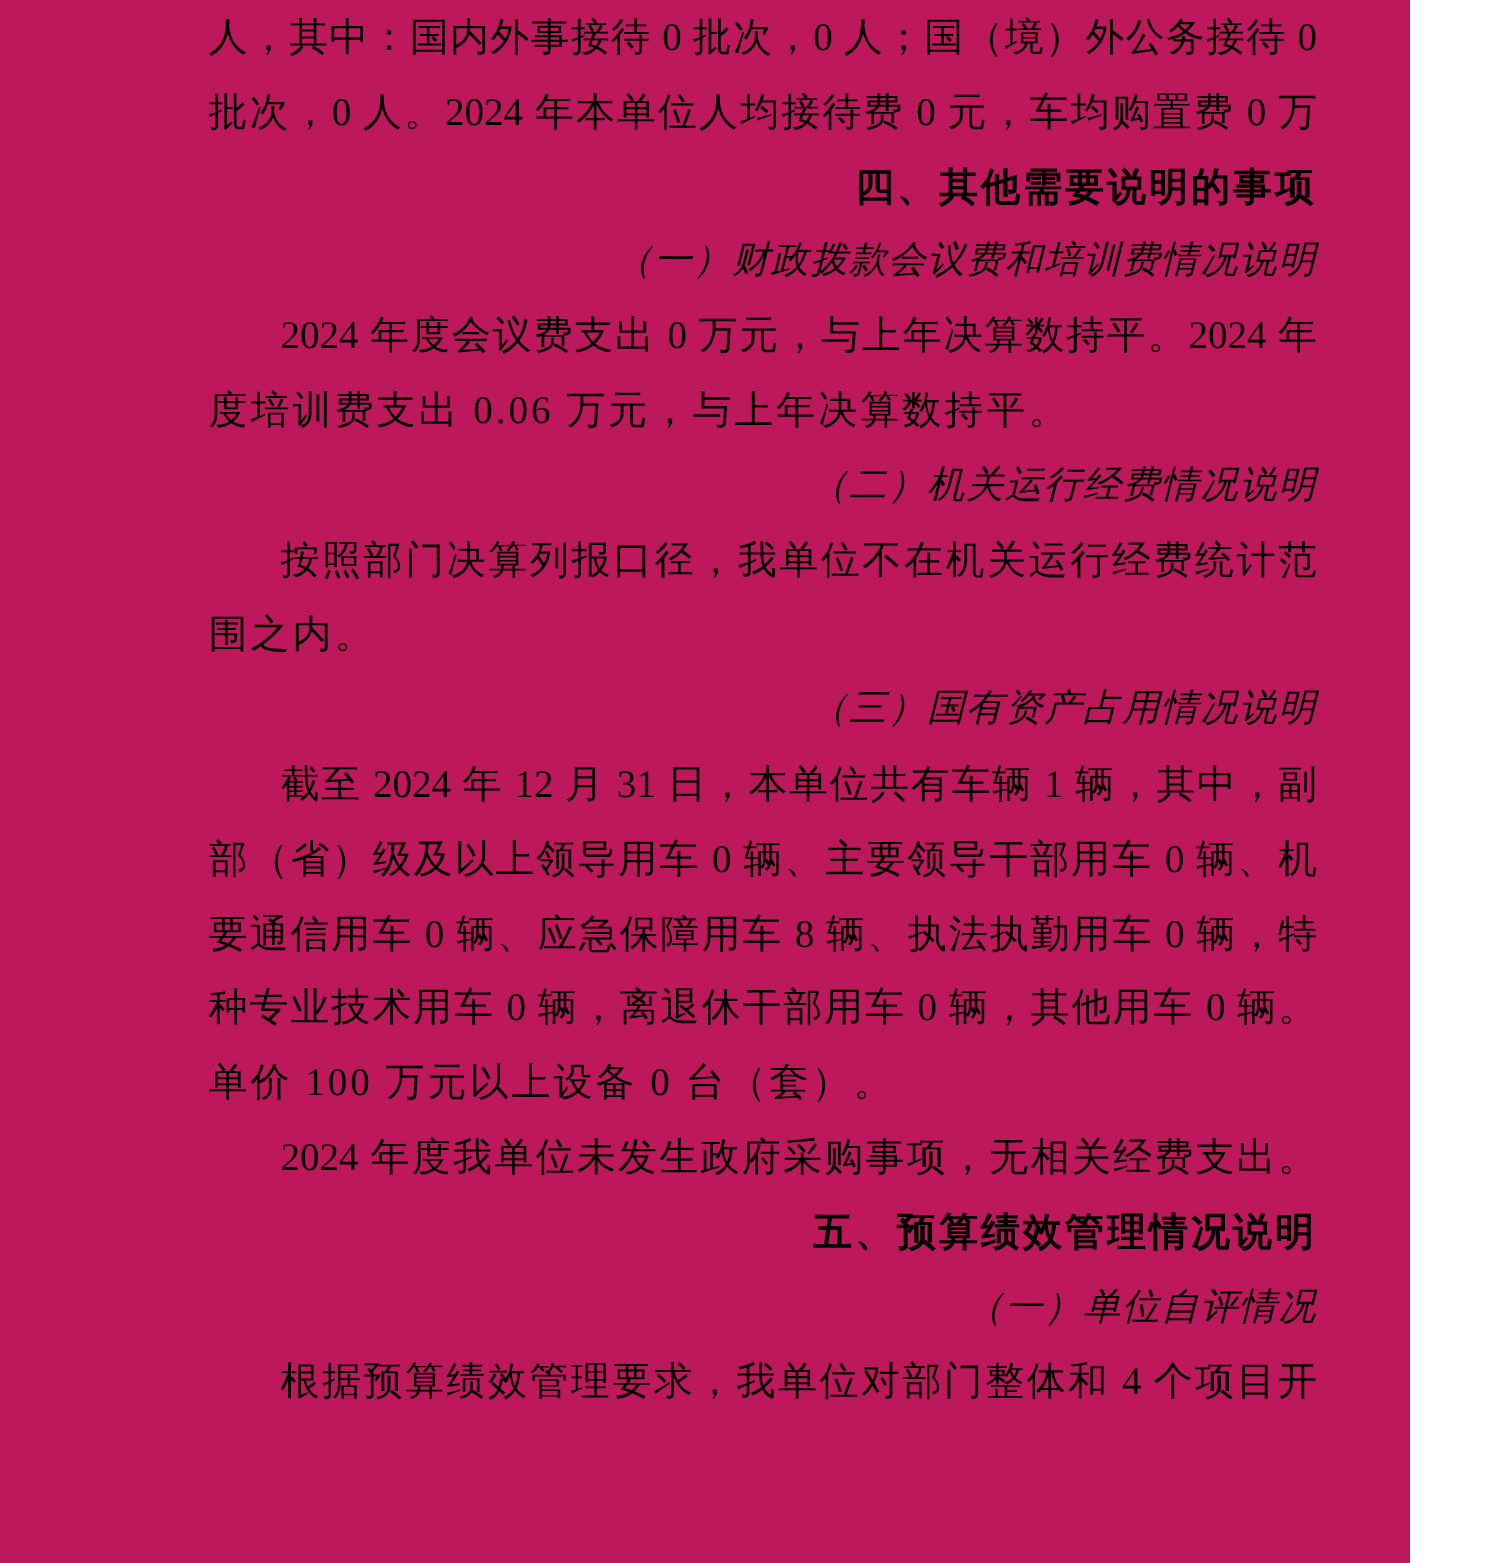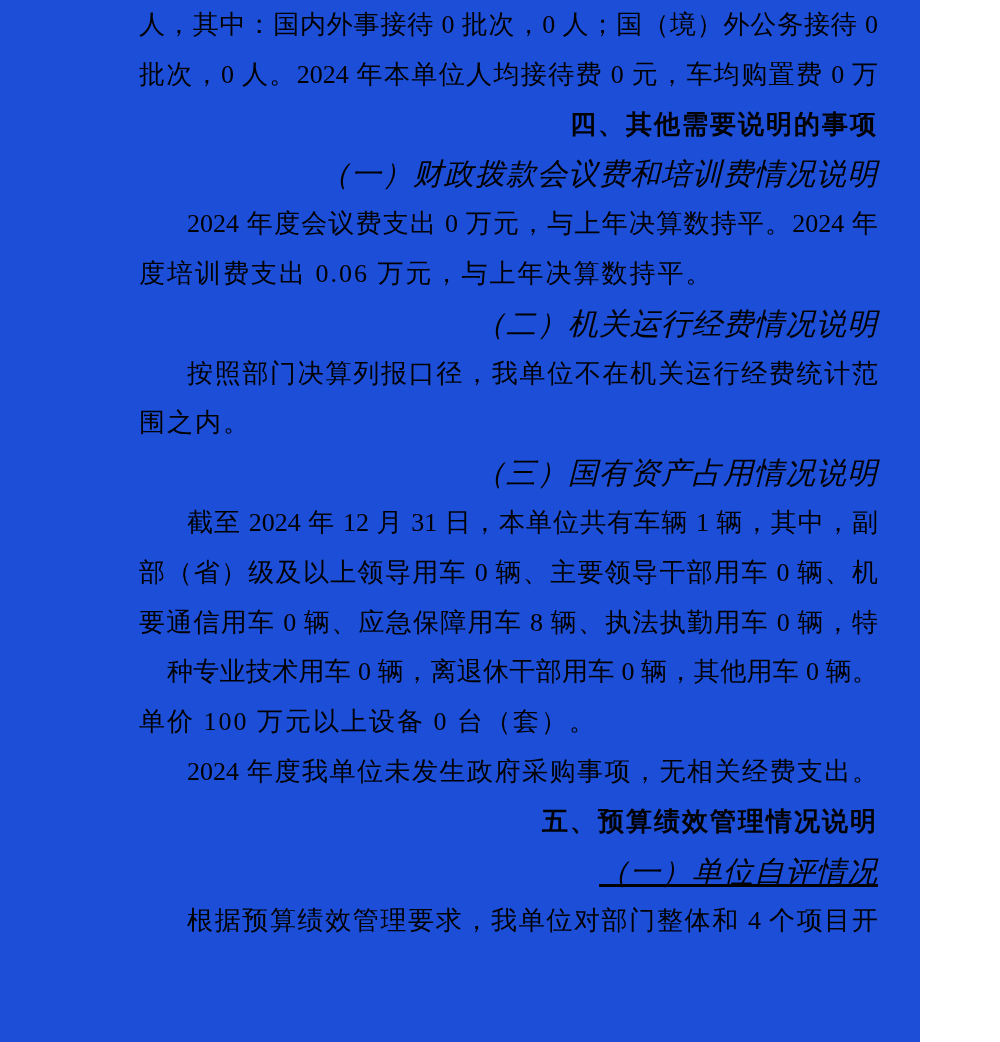--- a/index.html
+++ b/index.html
@@ -4,22 +4,23 @@
 <style>
   html, body {
     margin: 0;
     padding: 0;
     background: #ffffff;
   }
   .page {
     position: relative;
     width: 920px;
     height: 1042px;
-    background: #1d4ed8;
+    background: #be185d;
     overflow: hidden;
+    padding-left: 20px;
   }
   .text-block {
     position: absolute;
     left: 139px;
     top: 0;
     width: 739px;
   }
   .line {
     height: 49.8px;
     line-height: 49.8px;
@@ -40,21 +41,21 @@
     padding-left: 48px;
     text-align: right;
   }
   .line.heading {
     font-family: "Liberation Sans", "DejaVu Sans", sans-serif;
     font-weight: 700;
     letter-spacing: 2px;
   }
   .line.subheading {
     font-style: italic;
-    font-size: 30px;
+    font-size: 25px;
     letter-spacing: 1px;
   }
 </style>
 </head>
 <body>
 
 <div class="page">
   <div class="text-block" id="lines-container">
       <div class="line body justify" style="color: rgb(0, 0, 0);">人，其中：国内外事接待 0 批次，0 人；国（境）外公务接待 0</div>
       <div class="line body justify" style="color: rgb(0, 0, 0);">批次，0 人。2024 年本单位人均接待费 0 元，车均购置费 0 万</div>
@@ -62,20 +63,20 @@
       <div class="line subheading indent" style="color: rgb(0, 0, 0);">（一）财政拨款会议费和培训费情况说明</div>
       <div class="line body indent justify" style="color: rgb(0, 0, 0);">2024 年度会议费支出 0 万元，与上年决算数持平。2024 年</div>
       <div class="line body" style="color: rgb(0, 0, 0);">度培训费支出 0.06 万元，与上年决算数持平。</div>
       <div class="line subheading indent" style="color: rgb(0, 0, 0);">（二）机关运行经费情况说明</div>
       <div class="line body indent justify" style="color: rgb(0, 0, 0);">按照部门决算列报口径，我单位不在机关运行经费统计范</div>
       <div class="line body" style="color: rgb(0, 0, 0);">围之内。</div>
       <div class="line subheading indent" style="color: rgb(0, 0, 0);">（三）国有资产占用情况说明</div>
       <div class="line body indent justify" style="color: rgb(0, 0, 0);">截至 2024 年 12 月 31 日，本单位共有车辆 1 辆，其中，副</div>
       <div class="line body justify" style="color: rgb(0, 0, 0);">部（省）级及以上领导用车 0 辆、主要领导干部用车 0 辆、机</div>
       <div class="line body justify" style="color: rgb(0, 0, 0);">要通信用车 0 辆、应急保障用车 8 辆、执法执勤用车 0 辆，特</div>
-      <div class="line body justify" style="color: rgb(0, 0, 0); margin-left: 28px;">种专业技术用车 0 辆，离退休干部用车 0 辆，其他用车 0 辆。</div>
+      <div class="line body justify" style="color: rgb(0, 0, 0);">种专业技术用车 0 辆，离退休干部用车 0 辆，其他用车 0 辆。</div>
       <div class="line body" style="color: rgb(0, 0, 0);">单价 100 万元以上设备 0 台（套）。</div>
       <div class="line body indent justify" style="color: rgb(0, 0, 0);">2024 年度我单位未发生政府采购事项，无相关经费支出。</div>
       <div class="line heading indent" style="color: rgb(0, 0, 0);">五、预算绩效管理情况说明</div>
-      <div class="line subheading indent" style="color: rgb(0, 0, 0); text-decoration: underline;">（一）单位自评情况</div>
+      <div class="line subheading indent" style="color: rgb(0, 0, 0);">（一）单位自评情况</div>
       <div class="line body indent justify" style="color: rgb(0, 0, 0);">根据预算绩效管理要求，我单位对部门整体和 4 个项目开</div>
     </div>
 </div>
 
 </body></html>

